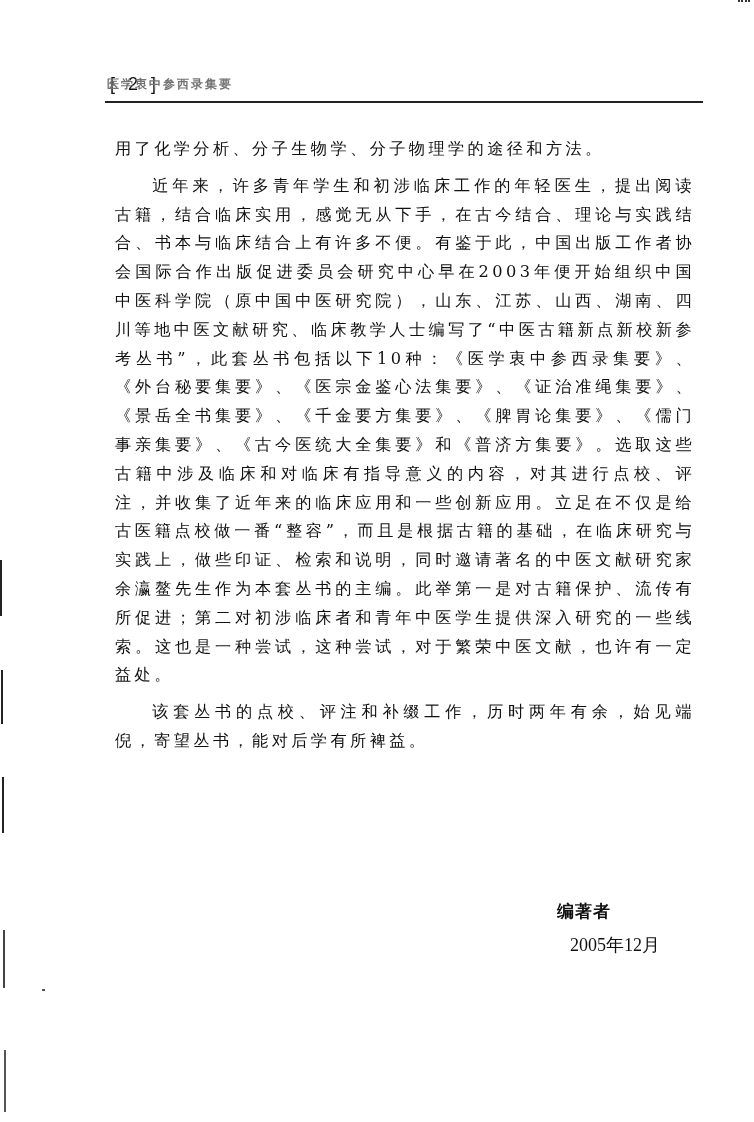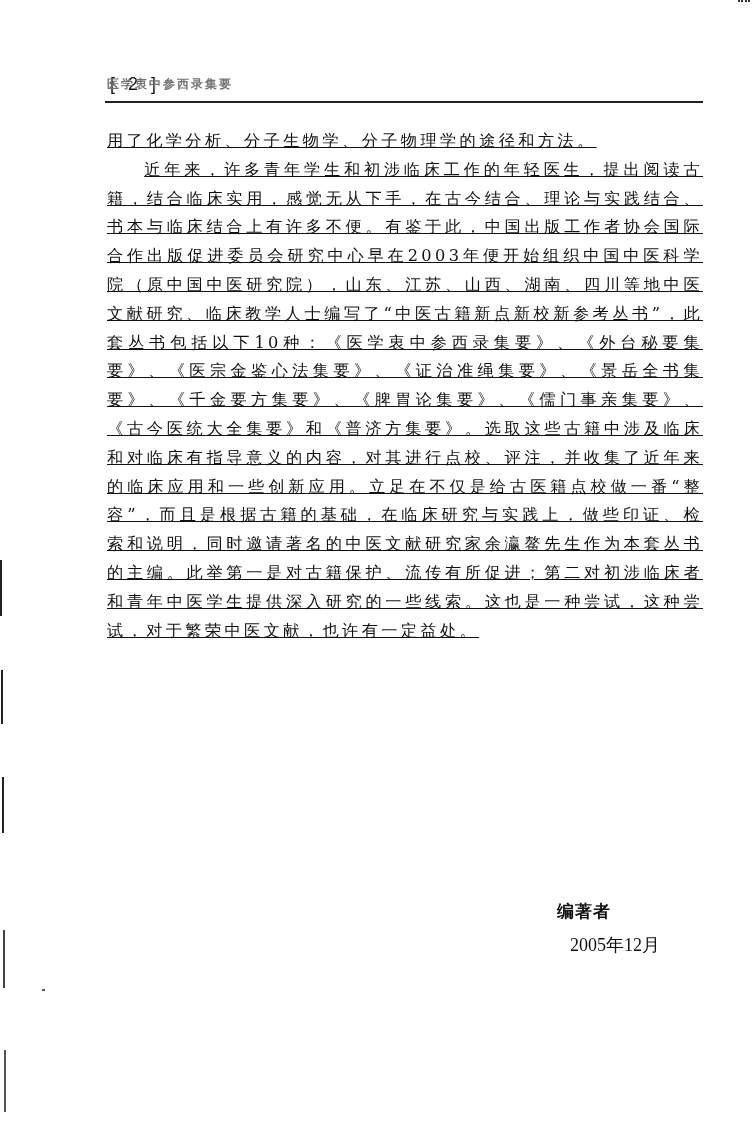--- a/index.html
+++ b/index.html
@@ -55,22 +55,21 @@
       left: 107px;
       top: 127px;
       width: 596px;
       font-size: 16.2px;
       line-height: 28.8px;
       letter-spacing: 3.4px;
       text-align: justify;
       text-align-last: left;
     }
     .body-text p {
-      margin: 0;
-      text-decoration: underline;
+      margin: 8px;
     }
     .body-text p.indent {
       text-indent: 2.3em;
     }
     .signature {
       position: absolute;
       left: 557px;
       top: 900px;
       font-family: Liberation Mono, monospace;
       font-weight: bold;
@@ -111,20 +110,21 @@
 
 <div class="page-header">
   <span class="page-number">[ 2 ]</span>
   <div class="running-title">医学衷中参西录集要</div>
 </div>
 <div class="header-rule"></div>
 
 <div class="body-text">
   <p>用了化学分析、分子生物学、分子物理学的途径和方法。</p>
   <p class="indent">近年来，许多青年学生和初涉临床工作的年轻医生，提出阅读古籍，结合临床实用，感觉无从下手，在古今结合、理论与实践结合、书本与临床结合上有许多不便。有鉴于此，中国出版工作者协会国际合作出版促进委员会研究中心早在2003年便开始组织中国中医科学院（原中国中医研究院），山东、江苏、山西、湖南、四川等地中医文献研究、临床教学人士编写了“中医古籍新点新校新参考丛书”，此套丛书包括以下10种：《医学衷中参西录集要》、《外台秘要集要》、《医宗金鉴心法集要》、《证治准绳集要》、《景岳全书集要》、《千金要方集要》、《脾胃论集要》、《儒门事亲集要》、《古今医统大全集要》和《普济方集要》。选取这些古籍中涉及临床和对临床有指导意义的内容，对其进行点校、评注，并收集了近年来的临床应用和一些创新应用。立足在不仅是给古医籍点校做一番“整容”，而且是根据古籍的基础，在临床研究与实践上，做些印证、检索和说明，同时邀请著名的中医文献研究家余瀛鳌先生作为本套丛书的主编。此举第一是对古籍保护、流传有所促进；第二对初涉临床者和青年中医学生提供深入研究的一些线索。这也是一种尝试，这种尝试，对于繁荣中医文献，也许有一定益处。</p>
+  <p class="indent">该套丛书的点校、评注和补缀工作，历时两年有余，始见端倪，寄望丛书，能对后学有所裨益。</p>
 </div>
 
 <div class="signature">编著者</div>
 <div class="sign-date">2005年12月</div>
 
 <div class="scan-mark" style="left:0px; top:560px; height:56px;"></div>
 <div class="scan-mark" style="left:1px; top:670px; height:54px;"></div>
 <div class="scan-mark" style="left:2px; top:777px; height:56px;"></div>
 <div class="scan-mark" style="left:3px; top:930px; height:58px; background:#444;"></div>
 <div class="scan-mark" style="left:4px; top:1050px; height:62px; background:#555;"></div>

